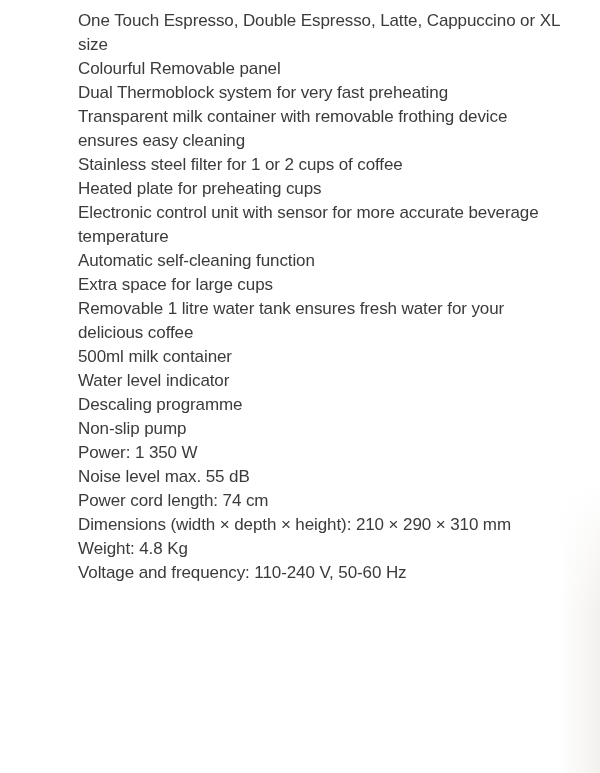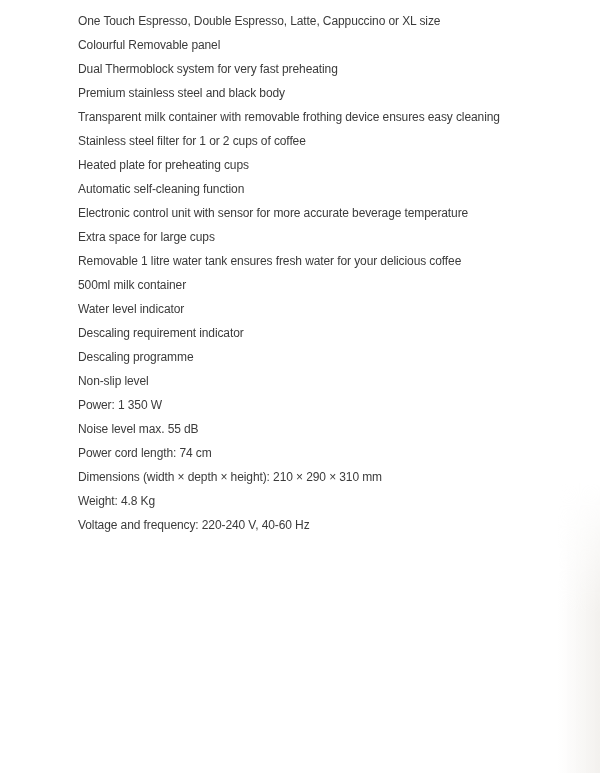--- a/index.html
+++ b/index.html
@@ -16,21 +16,21 @@
   }
   .page {
     position: absolute;
     inset: 0;
   }
   .feature-list {
     position: absolute;
     left: 78px;
     top: 9px;
     width: 488px;
-    font-size: 12px;
+    font-size: 17px;
     line-height: 24px;
     letter-spacing: -0.1px;
     color: var(--text-color, #3b3b3b);
   }
   .feature-line {
     margin: 0;
     padding: 0;
   }
   .edge-shade {
     position: absolute;
@@ -45,34 +45,32 @@
   }
 </style>
 </head>
 <body>
 
 <main class="page">
   <div class="feature-list">
       <div class="feature-line">One Touch Espresso, Double Espresso, Latte, Cappuccino or XL size</div>
       <div class="feature-line">Colourful Removable panel</div>
       <div class="feature-line">Dual Thermoblock system for very fast preheating</div>
-      <div class="feature-line">Premium stainless steel and black body</div>
       <div class="feature-line">Transparent milk container with removable frothing device ensures easy cleaning</div>
       <div class="feature-line">Stainless steel filter for 1 or 2 cups of coffee</div>
       <div class="feature-line">Heated plate for preheating cups</div>
+      <div class="feature-line">Electronic control unit with sensor for more accurate beverage temperature</div>
       <div class="feature-line">Automatic self-cleaning function</div>
-      <div class="feature-line">Electronic control unit with sensor for more accurate beverage temperature</div>
       <div class="feature-line">Extra space for large cups</div>
       <div class="feature-line">Removable 1 litre water tank ensures fresh water for your delicious coffee</div>
       <div class="feature-line">500ml milk container</div>
       <div class="feature-line">Water level indicator</div>
-      <div class="feature-line">Descaling requirement indicator</div>
       <div class="feature-line">Descaling programme</div>
-      <div class="feature-line">Non-slip level</div>
+      <div class="feature-line">Non-slip pump</div>
       <div class="feature-line">Power: 1 350 W</div>
       <div class="feature-line">Noise level max. 55 dB</div>
       <div class="feature-line">Power cord length: 74 cm</div>
       <div class="feature-line">Dimensions (width × depth × height): 210 × 290 × 310 mm</div>
       <div class="feature-line">Weight: 4.8 Kg</div>
-      <div class="feature-line">Voltage and frequency: 220-240 V, 40-60 Hz</div>
+      <div class="feature-line">Voltage and frequency: 110-240 V, 50-60 Hz</div>
     </div>
   <div class="edge-shade"></div>
 </main>
 
 </body></html>

